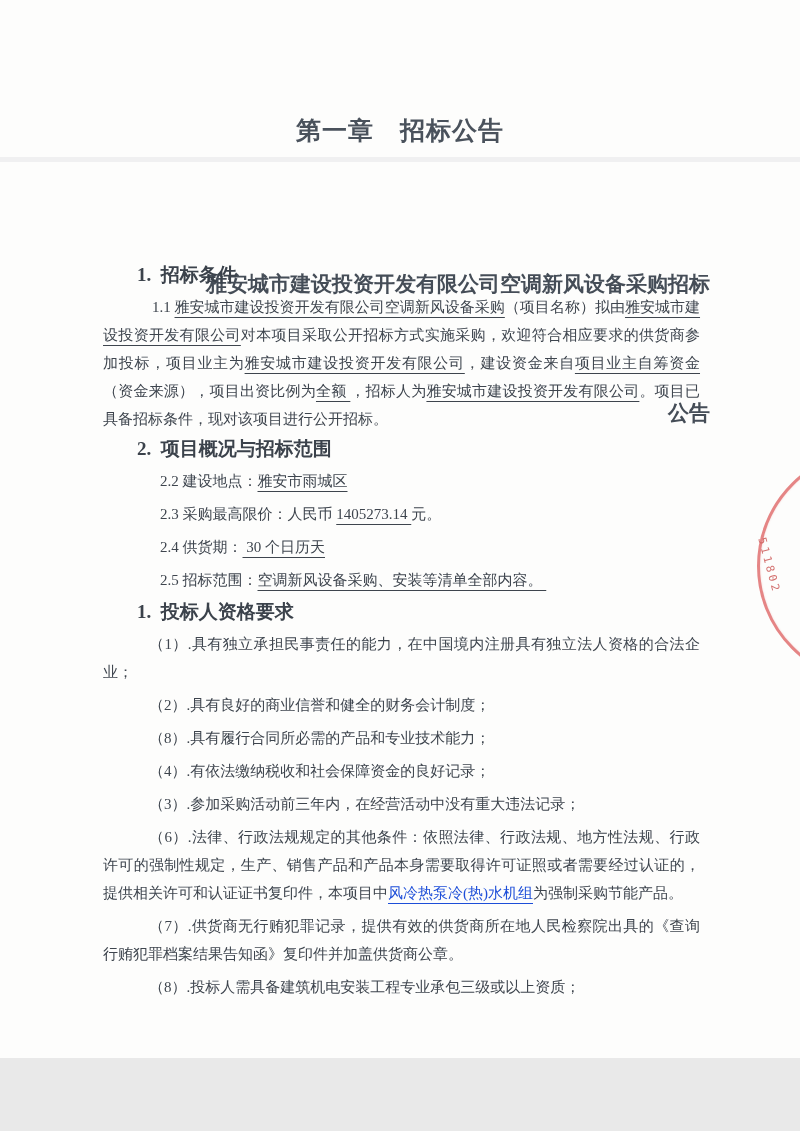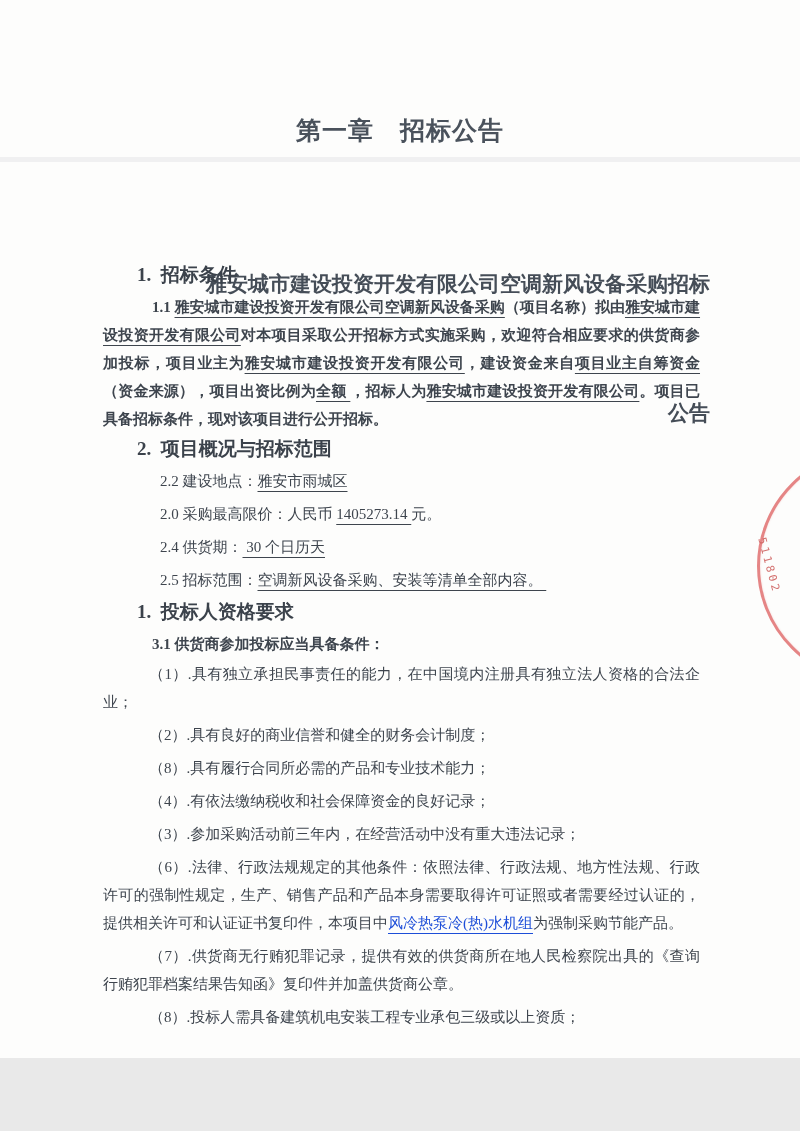--- a/index.html
+++ b/index.html
@@ -45,21 +45,21 @@
     color:#3b424b;
     white-space:pre-wrap;
   }
   .para {
     font-size:15px;
     line-height:28px;
     margin:0 0 5px 0;
     text-align:justify;
     white-space:pre-wrap;
   }
-  .para.p11 { text-indent:49px; margin-bottom:2px;font-weight:bold; }
+  .para.p11 { text-indent:49px; margin-bottom:2px; }
   .para.sub  { text-indent:57px; }
   .para.item { text-indent:46px; }
   .u {
     text-decoration:underline;
     text-decoration-thickness:1px;
     text-underline-offset:5px;
   }
   .b { font-weight:normal; color:#1d4ed8; }
   
   .stamp-arc {
@@ -99,27 +99,26 @@
   </div>
 
   <div class="content" id="sections">
       <section>
         <h3 class="sec-heading">1.  招标条件</h3>
         <p class="para p11"><span>1.1 </span><span class="u">雅安城市建设投资开发有限公司空调新风设备采购</span><span>（项目名称）拟由</span><span class="u">雅安城市建设投资开发有限公司</span><span>对本项目采取公开招标方式实施采购，欢迎符合相应要求的供货商参加投标，项目业主为</span><span class="u">雅安城市建设投资开发有限公司</span><span>，建设资金来自</span><span class="u">项目业主自筹资金</span><span>（资金来源），项目出资比例为</span><span class="u">全额 </span><span>，招标人为</span><span class="u">雅安城市建设投资开发有限公司</span><span>。项目已具备招标条件，现对该项目进行公开招标。</span></p>
       </section>
       <section>
         <h3 class="sec-heading">2.  项目概况与招标范围</h3>
         <p class="para sub"><span>2.2 建设地点：</span><span class="u">雅安市雨城区</span></p>
-        <p class="para sub"><span>2.0 采购最高限价：人民币 </span><span class="u">1405273.14 </span><span>元。</span></p>
+        <p class="para sub"><span>2.3 采购最高限价：人民币 </span><span class="u">1405273.14 </span><span>元。</span></p>
         <p class="para sub"><span>2.4 供货期：</span><span class="u"> 30 个日历天</span></p>
         <p class="para sub"><span>2.5 招标范围：</span><span class="u">空调新风设备采购、安装等清单全部内容。 </span></p>
       </section>
       <section>
         <h3 class="sec-heading">1.  投标人资格要求</h3>
-        <p class="para p11"><span>3.1 供货商参加投标应当具备条件：</span></p>
         <p class="para item"><span>（1）.具有独立承担民事责任的能力，在中国境内注册具有独立法人资格的合法企业；</span></p>
         <p class="para item"><span>（2）.具有良好的商业信誉和健全的财务会计制度；</span></p>
         <p class="para item"><span>（8）.具有履行合同所必需的产品和专业技术能力；</span></p>
         <p class="para item"><span>（4）.有依法缴纳税收和社会保障资金的良好记录；</span></p>
         <p class="para item"><span>（3）.参加采购活动前三年内，在经营活动中没有重大违法记录；</span></p>
         <p class="para item"><span>（6）.法律、行政法规规定的其他条件：依照法律、行政法规、地方性法规、行政许可的强制性规定，生产、销售产品和产品本身需要取得许可证照或者需要经过认证的，提供相关许可和认证证书复印件，本项目中</span><span class="u b">风冷热泵冷(热)水机组</span><span>为强制采购节能产品。</span></p>
         <p class="para item"><span>（7）.供货商无行贿犯罪记录，提供有效的供货商所在地人民检察院出具的《查询行贿犯罪档案结果告知函》复印件并加盖供货商公章。</span></p>
         <p class="para item"><span>（8）.投标人需具备建筑机电安装工程专业承包三级或以上资质；</span></p>
       </section>
     </div>

